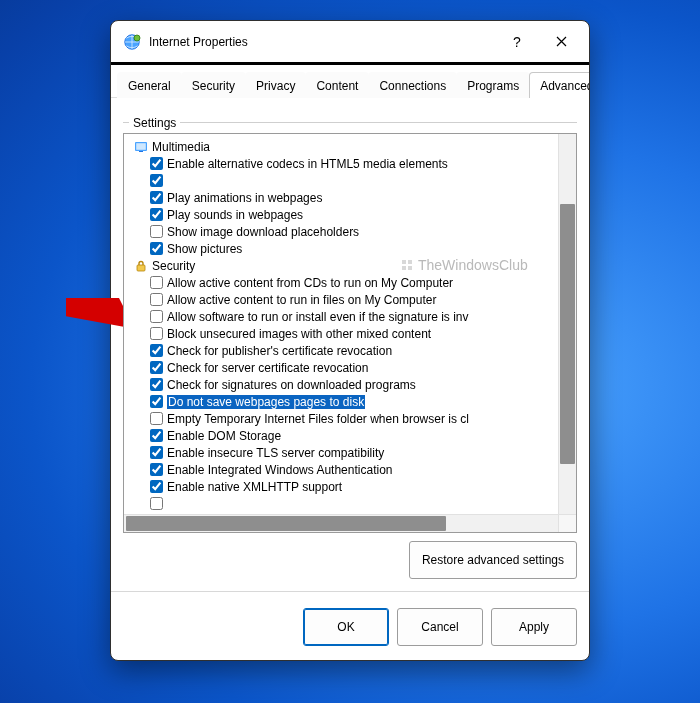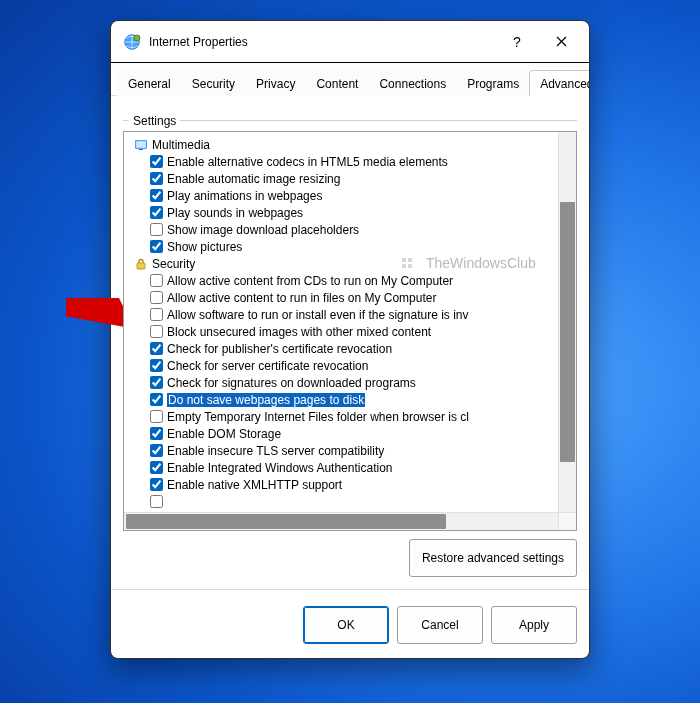--- a/index.html
+++ b/index.html
@@ -2,21 +2,21 @@
 <html><head>
 <meta charset="utf-8">
 <style>
 html,body{margin:0;padding:0;height:100%;font-family:"Segoe UI",Tahoma,sans-serif;font-size:12px;overflow:hidden;}
 body{
   background:
     radial-gradient(900px 700px at 75% 55%, #4aa3ff 0%, #1f73e6 35%, #0b55c9 55%, #0840a8 75%, #052c7a 100%),
     linear-gradient(135deg,#0a4bbf,#0661ff 50%,#0840a8);
   display:flex;justify-content:center;align-items:flex-start;padding:20px;box-sizing:border-box;}
 .dialog{width:478px;background:#fff;border:1px solid #2f2f2f;border-radius:8px;box-shadow:0 10px 30px rgba(0,0,0,.45);overflow:hidden;}
-.titlebar{display:flex;align-items:center;height:41px;padding:0 6px 0 12px;border-bottom:1px solid #000000;}
+.titlebar{display:flex;align-items:center;height:41px;padding:0 6px 0 12px;border-bottom:3px solid #000000;}
 .titlebar .title{flex:1;font-size:12px;color:#000;padding-left:8px;}
 .titlebar .tbtn{width:44px;height:30px;display:flex;align-items:center;justify-content:center;color:#000;border-radius:4px;}
 .titlebar .help{font-size:14px;}
 .titlebar .close svg{width:11px;height:11px;}
 .globe-icon{width:18px;height:18px;}
 .tabs{display:flex;align-items:end;padding:6px 16px 0 6px;position:relative;border-bottom:1px solid #ddd;}
 .tab{padding:6px 10px 5px;border:1px solid transparent;border-bottom:none;color:#000;border-radius:4px 4px 0 0;margin-right:-1px;background:#fbfbfb;position:relative;top:1px;}
 .tab.active{border-color:#c8c8c8;background:#fff;z-index:2;}
 .body{padding:10px 12px 4px 12px;}
 .fieldset-label{font-size:12px;color:#000;background:#fff;position:relative;top:8px;left:6px;padding:0 4px;display:inline-block;}
@@ -32,21 +32,21 @@
 .vthumb{position:absolute;right:1px;width:15px;background:#8e8e8e;border-radius:1px;top:70px;height:260px;}
 .hscroll{position:absolute;left:0;right:17px;bottom:0;height:17px;background:#f1f1f1;border-top:1px solid #e1e1e1;}
 .hthumb{position:absolute;top:1px;height:15px;background:#8e8e8e;border-radius:1px;left:2px;width:320px;}
 .corner{position:absolute;right:0;bottom:0;width:17px;height:17px;background:#f7f7f7;border-left:1px solid #e1e1e1;border-top:1px solid #e1e1e1;}
 .restore-row{display:flex;justify-content:flex-end;margin:6px 0 12px 0;}
 .btn{min-width:86px;height:38px;padding:0 12px;background:#fdfdfd;border:1px solid #9c9c9c;border-radius:3px;font-family:inherit;font-size:12px;color:#000;}
 .sep{border-top:1px solid #d8d8d8;margin:0 -12px;}
 .dlg-buttons{display:flex;justify-content:flex-end;gap:8px;padding:12px 12px 14px 12px;}
 .dlg-buttons .btn{min-width:86px;}
 .dlg-buttons .btn.primary{border-color:#0067c0;box-shadow:inset 0 0 0 1px #0067c0;}
-.watermark{position:absolute;left:276px;top:123px;color:#b9b9b9;font-size:14px;font-weight:400;pointer-events:none;display:flex;align-items:center;gap:12px;}
+.watermark{position:absolute;left:276px;top:123px;color:#b9b9b9;font-size:14px;font-weight:400;pointer-events:none;display:flex;align-items:center;gap:4px;}
 .watermark svg{opacity:.55}
 .arrow{position:absolute;left:-44px;top:278px;pointer-events:none;}
 .wrapper{position:relative;}
 .mm-ic{color:#2579d8}
 .lock-ic{color:#d6a400}
 </style>
 </head>
 <body>
 
 <div class="wrapper">
@@ -110,21 +110,20 @@
                 </svg>
               </span>
               <span>Multimedia</span>
             </div>
             <div class="item-row">
               <input type="checkbox" checked="" style="">
               <span class="lbl">Enable alternative codecs in HTML5 media elements</span>
             </div>
             <div class="item-row">
               <input type="checkbox" checked="" style="">
-              <span class="lbl">Enable automatic image resizing</span>
             </div>
             <div class="item-row">
               <input type="checkbox" checked="" style="">
               <span class="lbl">Play animations in webpages</span>
             </div>
             <div class="item-row">
               <input type="checkbox" checked="" style="">
               <span class="lbl">Play sounds in webpages</span>
             </div>
             <div class="item-row">

